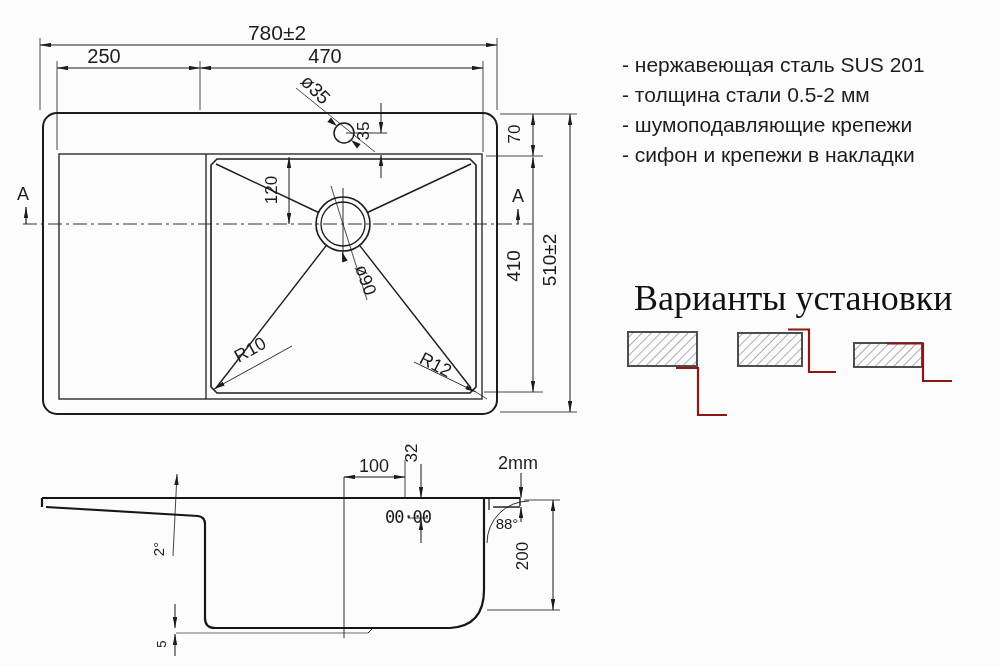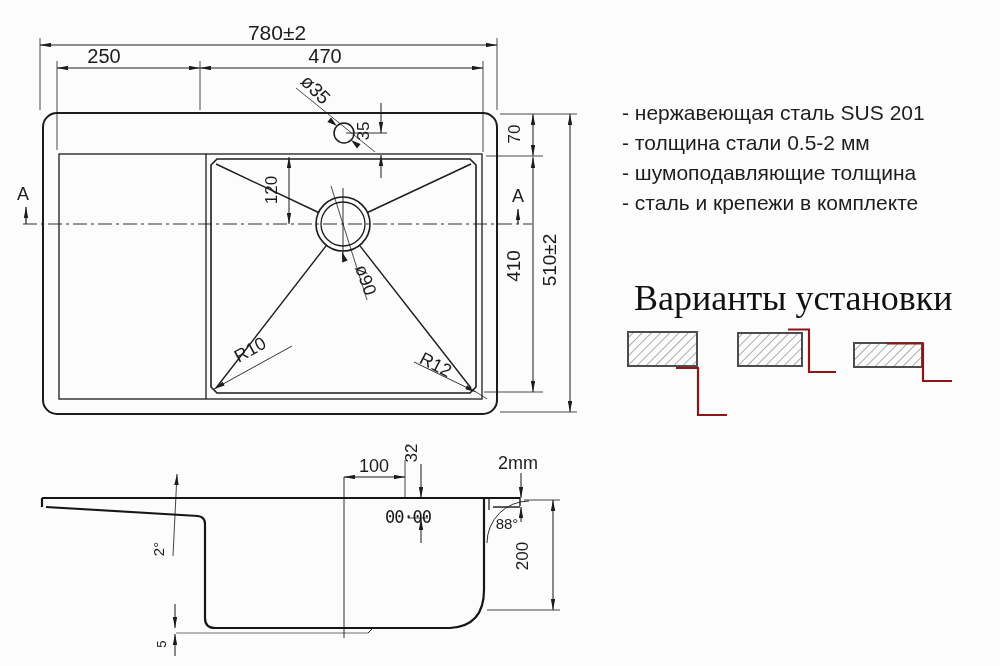--- a/index.html
+++ b/index.html
@@ -1,34 +1,34 @@
 <!DOCTYPE html>
 <html><head>
 <meta charset="utf-8">
 <style>
   html,body{margin:0;padding:0;background:#e8e8e8;}
   #stage{position:relative;width:1000px;height:666px;background:#fcfcfc;overflow:hidden;
          font-family:"Liberation Sans",sans-serif;}
   svg{position:absolute;left:0;top:0;}
   .dimtxt{font-family:"Liberation Sans",sans-serif;fill:#1c1c1c;}
   .features{position:absolute;left:622px;top:50px;width:370px;
-            font-size:21px;line-height:30px;color:#1d1d1d;white-space:nowrap;margin-top:48px;}
+            font-size:21px;line-height:30px;color:#1d1d1d;white-space:nowrap;}
   .install-title{position:absolute;left:621px;top:277px;width:370px;
                  font-family:"Liberation Serif",serif;font-size:36px;color:#111;white-space:nowrap;margin-left:13px;}
 </style>
 </head>
 <body>
 
 <div id="stage">
 
   <div class="features">
     <div>- нержавеющая сталь SUS 201</div>
     <div>- толщина стали 0.5-2 мм</div>
-    <div>- шумоподавляющие толщина</div>
-    <div>- сталь и крепежи в комплекте</div>
+    <div>- шумоподавляющие крепежи</div>
+    <div>- сифон и крепежи в накладки</div>
   </div>
 
   <div class="install-title">Варианты установки</div>
 
   <svg width="1000" height="666" viewBox="0 0 1000 666">
     <defs>
       <marker id="arr" viewBox="0 0 11 4.4" refX="11" refY="2.2" markerWidth="11" markerHeight="4.4" markerUnits="userSpaceOnUse" orient="auto-start-reverse">
         <path d="M0,0 L11,2.2 L0,4.4 Z" fill="#1c1c1c"></path>
       </marker>
       <pattern id="hatch" width="6.5" height="6.5" patternUnits="userSpaceOnUse" patternTransform="rotate(45)">

